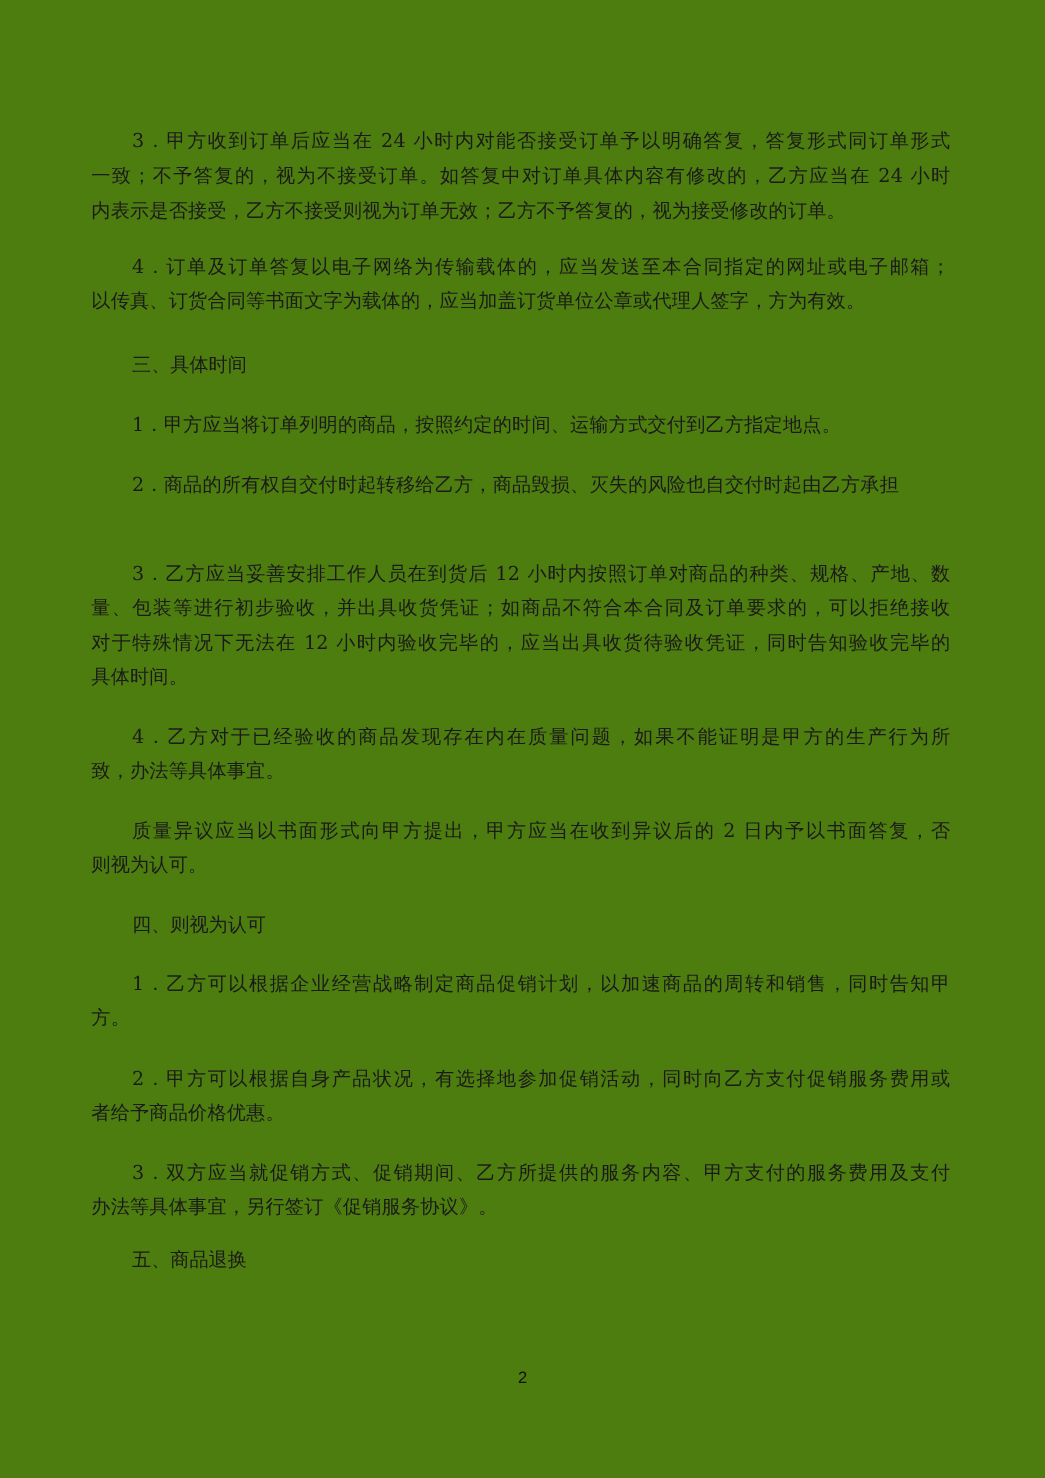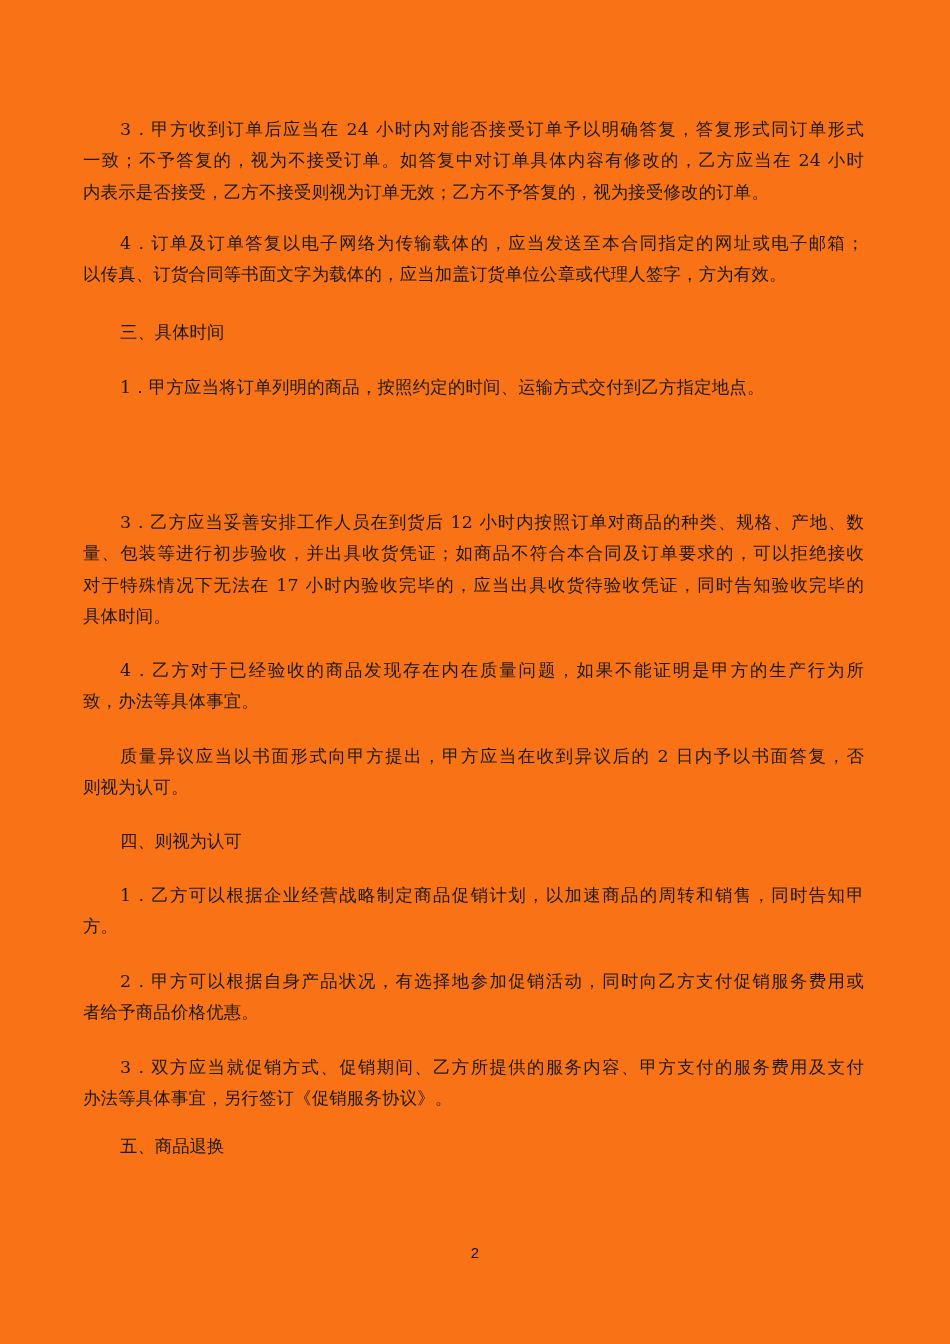--- a/index.html
+++ b/index.html
@@ -13,21 +13,21 @@
       position: relative;
       overflow: hidden;
       font-family: "DejaVu Serif", "Liberation Serif", serif;
       color: #1a1a1a;
     }
     .page {
       position: absolute;
       left: 0; top: 0;
       width: 950px;
       height: 1344px;
-      background: #f97316;
+      background: #4d7c0f;
     }
     .para {
       position: absolute;
       left: 83px;
       width: 781px;
       font-size: 17.4px;
       line-height: 31.3px;
       letter-spacing: 0.2px;
       text-align: justify;
       text-justify: inter-character;
@@ -80,25 +80,28 @@
     <span class="line indent">4．订单及订单答复以电子网络为传输载体的，应当发送至本合同指定的网址或电子邮箱；</span>
     <span class="line last">以传真、订货合同等书面文字为载体的，应当加盖订货单位公章或代理人签字，方为有效。</span>
   </div>
 
   <div class="heading" style="top:317px;">三、具体时间</div>
 
   <div class="para" style="top:372px;">
     <span class="line indent last">1．甲方应当将订单列明的商品，按照约定的时间、运输方式交付到乙方指定地点。</span>
   </div>
 
+  <div class="para" style="top:426px;">
+    <span class="line indent last">2．商品的所有权自交付时起转移给乙方，商品毁损、灭失的风险也自交付时起由乙方承担</span>
+  </div>
 
   <div class="para" style="top:507px;">
     <span class="line indent">3．乙方应当妥善安排工作人员在到货后 12 小时内按照订单对商品的种类、规格、产地、数</span>
     <span class="line">量、包装等进行初步验收，并出具收货凭证；如商品不符合本合同及订单要求的，可以拒绝接收</span>
-    <span class="line">对于特殊情况下无法在 17 小时内验收完毕的，应当出具收货待验收凭证，同时告知验收完毕的</span>
+    <span class="line">对于特殊情况下无法在 12 小时内验收完毕的，应当出具收货待验收凭证，同时告知验收完毕的</span>
     <span class="line last">具体时间。</span>
   </div>
 
   <div class="para" style="top:655px;">
     <span class="line indent">4．乙方对于已经验收的商品发现存在内在质量问题，如果不能证明是甲方的生产行为所</span>
     <span class="line last">致，办法等具体事宜。</span>
   </div>
 
   <div class="para" style="top:741px;">
     <span class="line indent">质量异议应当以书面形式向甲方提出，甲方应当在收到异议后的 2 日内予以书面答复，否</span>

